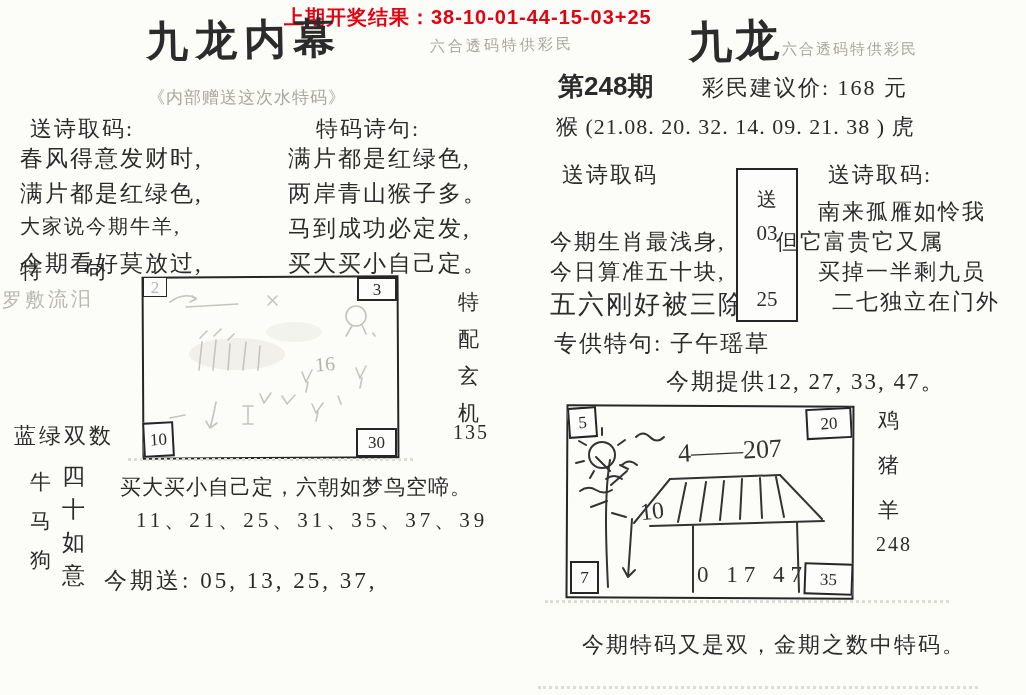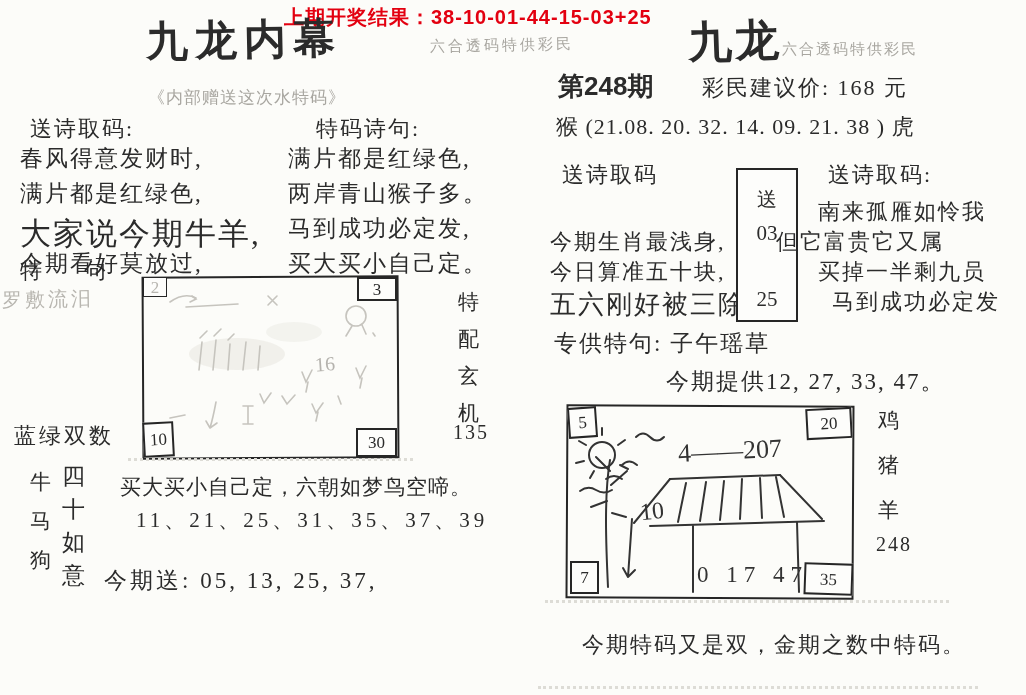--- a/index.html
+++ b/index.html
@@ -33,21 +33,21 @@
   <div class="abs hw faint" style="left:430px;top:36px;font-size:15px;letter-spacing:3px;transform:rotate(-1deg);">六合透码特供彩民</div>
 
   <div class="abs hw title" style="left:688px;top:12px;font-size:44px;letter-spacing:3px;transform:rotate(-2deg);">九龙</div>
   <div class="abs hw faint" style="left:782px;top:40px;font-size:15px;letter-spacing:2px;">六合透码特供彩民</div>
 
   <div class="abs hw faint" style="left:148px;top:86px;font-size:17px;letter-spacing:1px;">《内部赠送这次水特码》</div>
 
   <div class="abs hw" style="left:30px;top:114px;font-size:22px;letter-spacing:2px;">送诗取码:</div>
   <div class="abs hw" style="left:20px;top:143px;font-size:23px;letter-spacing:2px;">春风得意发财时,</div>
   <div class="abs hw" style="left:20px;top:178px;font-size:23px;letter-spacing:2px;">满片都是红绿色,</div>
-  <div class="abs hw" style="left:20px;top:213px;font-size:31px;letter-spacing:2px;">大家说今期牛羊,</div>
+  <div class="abs hw" style="left:20px;top:213px;font-size:20px;letter-spacing:2px;">大家说今期牛羊,</div>
   <div class="abs hw" style="left:20px;top:248px;font-size:23px;letter-spacing:2px;">今期看好莫放过,</div>
 
   <div class="abs hw" style="left:316px;top:114px;font-size:22px;letter-spacing:2px;">特码诗句:</div>
   <div class="abs hw" style="left:288px;top:143px;font-size:23px;letter-spacing:2px;">满片都是红绿色,</div>
   <div class="abs hw" style="left:288px;top:178px;font-size:23px;letter-spacing:2px;">两岸青山猴子多。</div>
   <div class="abs hw" style="left:288px;top:213px;font-size:23px;letter-spacing:2px;">马到成功必定发,</div>
   <div class="abs hw" style="left:288px;top:248px;font-size:23px;letter-spacing:2px;">买大买小自己定。</div>
 
   <div class="abs hw" style="left:20px;top:256px;font-size:22px;letter-spacing:10px;">特　句</div>
   <div class="abs hw vfaint" style="left:2px;top:286px;font-size:20px;letter-spacing:3px;transform:rotate(-1deg);">罗敷流汨</div>
@@ -120,21 +120,21 @@
   <div class="sendbox" style="left:736px;top:168px;width:58px;height:150px;">
     <span class="hw" style="font-size:20px;margin-top:16px;">送</span>
     <span class="hw" style="font-size:21px;margin-top:8px;">03</span>
     <span class="hw" style="font-size:21px;margin-top:auto;margin-bottom:8px;">25</span>
   </div>
 
   <div class="abs hw" style="left:828px;top:160px;font-size:22px;letter-spacing:2px;">送诗取码:</div>
   <div class="abs hw" style="left:818px;top:197px;font-size:22px;letter-spacing:2px;">南来孤雁如怜我</div>
   <div class="abs hw" style="left:776px;top:227px;font-size:22px;letter-spacing:2px;">但它富贵它又属</div>
   <div class="abs hw" style="left:818px;top:257px;font-size:22px;letter-spacing:2px;">买掉一半剩九员</div>
-  <div class="abs hw" style="left:832px;top:287px;font-size:22px;letter-spacing:2px;">马到成功必定发</div>
+  <div class="abs hw" style="left:832px;top:287px;font-size:22px;letter-spacing:2px;">二七独立在门外</div>
 
   <div class="abs hw" style="left:554px;top:328px;font-size:23px;letter-spacing:2px;">专供特句: 子午瑶草</div>
   <div class="abs hw" style="left:666px;top:366px;font-size:23px;letter-spacing:2px;">今期提供12, 27, 33, 47。</div>
 
   <div class="box" style="left:566px;top:405px;width:284px;height:190px;border-width:2.5px;transform:rotate(0.3deg);"></div>
   <svg style="left:566px;top:405px;" width="284" height="190" viewBox="0 0 284 190">
     <g fill="none" stroke="#333" stroke-width="2" stroke-linecap="round">
       <g>
         <circle cx="36" cy="50" r="13"></circle>
         <path d="M36,30 v-7 M20,40 l-7,-4 M18,56 l-8,2 M28,66 l-4,7 M52,40 l7,-5 M54,60 l8,4"></path>

